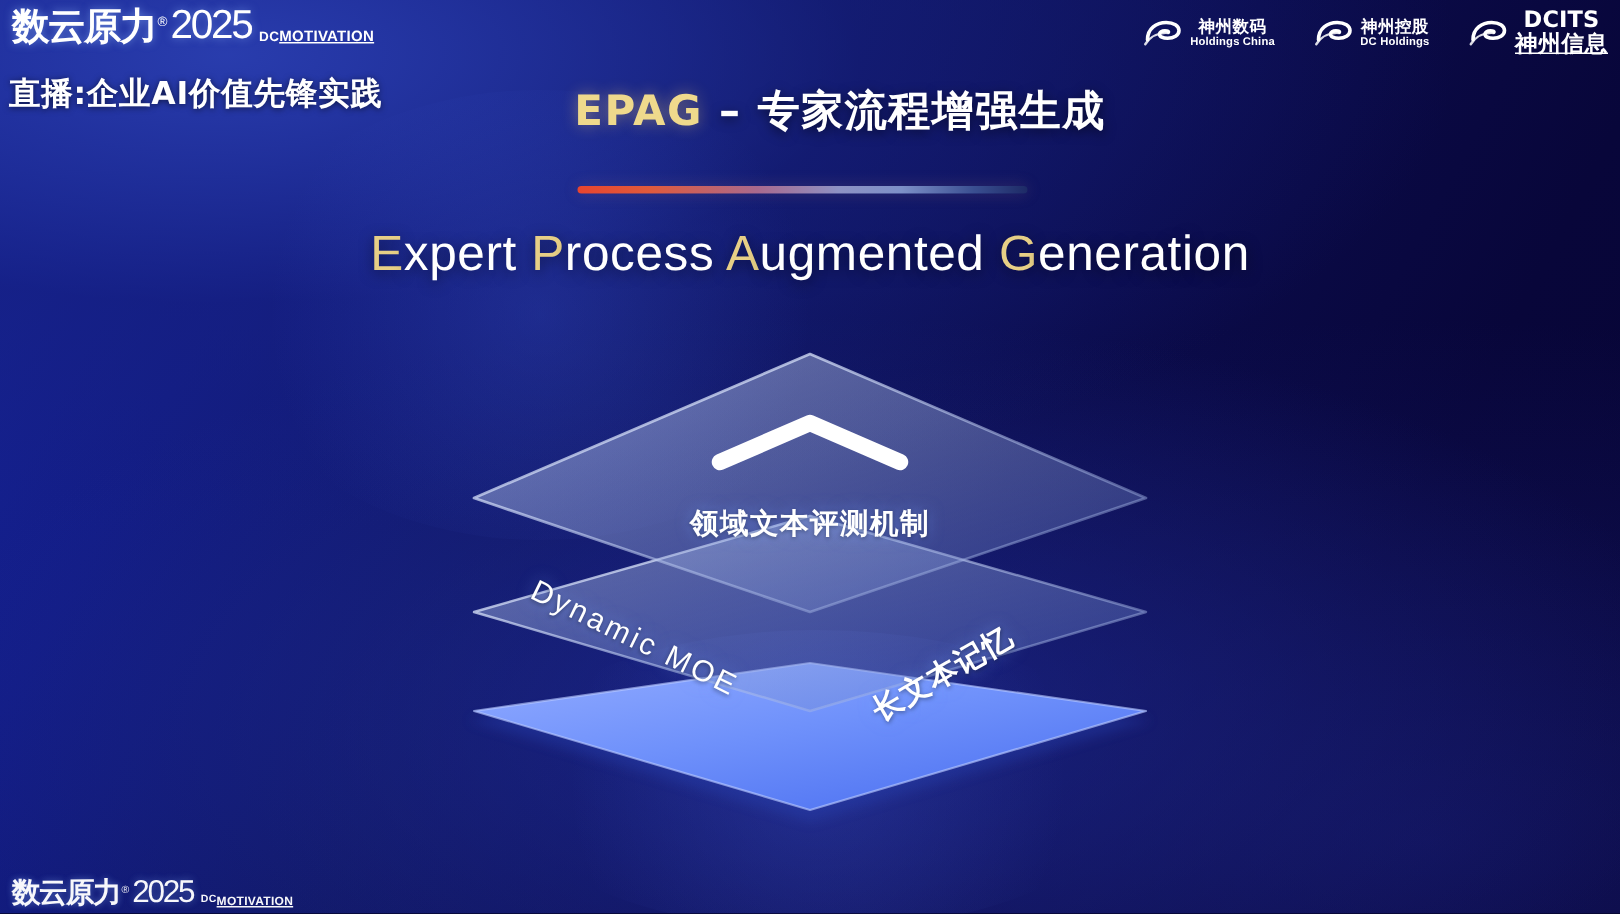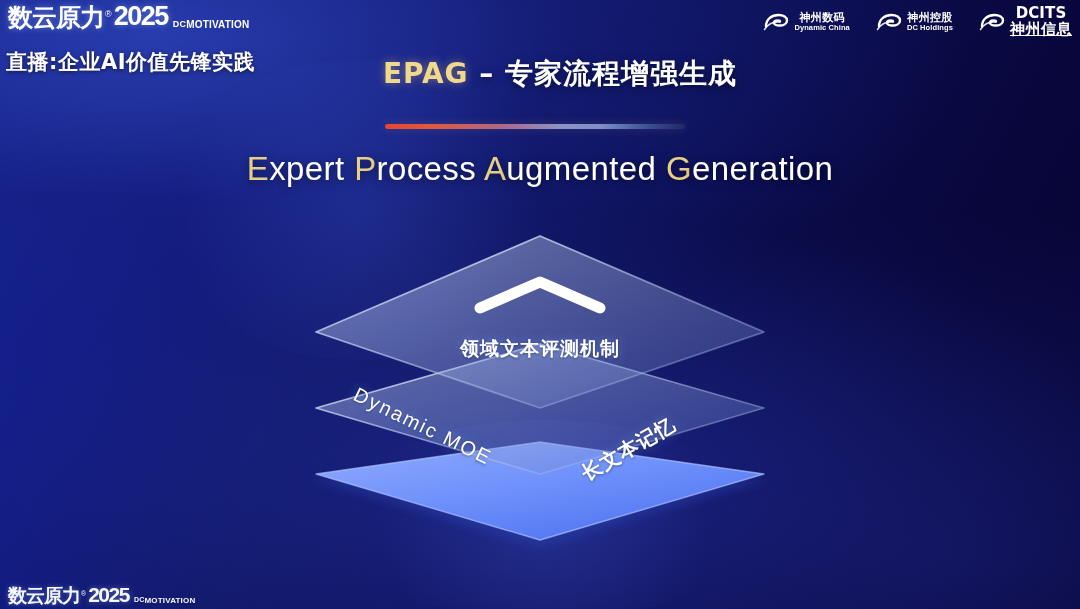--- a/index.html
+++ b/index.html
@@ -27,30 +27,30 @@
     color:#fff;
   }
   .brand-cn{
     font-size:25px;font-weight:700;letter-spacing:-1px;
     line-height:1;
     font-family:"DejaVu Sans","Liberation Sans",sans-serif;
     text-shadow:0 0 6px rgba(150,190,255,.55);
   }
   .brand-reg{font-size:9px;vertical-align:super;line-height:1;position:relative;top:-11px;left:-1px;}
   .brand-year{
-    font-size:27px;font-weight:700;line-height:1;letter-spacing:-1.5px;
+    font-size:27px;font-weight:400;line-height:1;letter-spacing:-1.5px;
     margin-left:-1px;
     text-shadow:0 0 6px rgba(150,190,255,.5);
   }
   .brand-dc{
     display:flex;flex-direction:row;line-height:.92;
     margin-left:3px;margin-bottom:1px;
   }
   .brand-dc .l1{font-size:9px;font-weight:700;letter-spacing:.2px;}
-  .brand-dc .l2{font-size:10px;font-weight:700;letter-spacing:.2px;}
+  .brand-dc .l2{font-size:10px;font-weight:700;letter-spacing:.2px;text-decoration:underline;}
 
   .live-line{
     position:absolute;left:6px;top:48px;
     color:#ffffff;font-size:21px;font-weight:700;letter-spacing:.5px;
     font-family:"DejaVu Sans","Liberation Sans",sans-serif;
     text-shadow:0 1px 4px rgba(0,0,0,.6);
     white-space:nowrap;
   }
 
   .partners{
@@ -166,21 +166,21 @@
 
       <div class="partner">
         <span class="p-mark">
           <svg width="26" height="20" viewBox="0 0 26 20">
             <path d="M3 14.5C3 7 9 3 15.5 3c5 0 8.5 2.3 8.5 5.4 0 3.2-3.6 5.1-7.6 5.1-3.1 0-5.4-1.1-5.4-2.7 0-1.4 1.6-2.3 3.6-2.3 1.4 0 2.4.4 2.4.9" fill="none" stroke="#ffffff" stroke-width="2.4" stroke-linecap="round"></path>
             <path d="M1.5 17.5C5 12 11 9.5 17 10" fill="none" stroke="#ffffff" stroke-width="1.6" stroke-linecap="round" opacity=".85"></path>
           </svg>
         </span>
         <span class="p-txt">
           <span class="p-cn">神州数码</span>
-          <span class="p-en">Dynamic China</span>
+          <span class="p-en">Holdings China</span>
         </span>
       </div>
 
       <div class="partner">
         <span class="p-mark">
           <svg width="26" height="20" viewBox="0 0 26 20">
             <path d="M3 14.5C3 7 9 3 15.5 3c5 0 8.5 2.3 8.5 5.4 0 3.2-3.6 5.1-7.6 5.1-3.1 0-5.4-1.1-5.4-2.7 0-1.4 1.6-2.3 3.6-2.3 1.4 0 2.4.4 2.4.9" fill="none" stroke="#ffffff" stroke-width="2.4" stroke-linecap="round"></path>
             <path d="M1.5 17.5C5 12 11 9.5 17 10" fill="none" stroke="#ffffff" stroke-width="1.6" stroke-linecap="round" opacity=".85"></path>
           </svg>
         </span>

